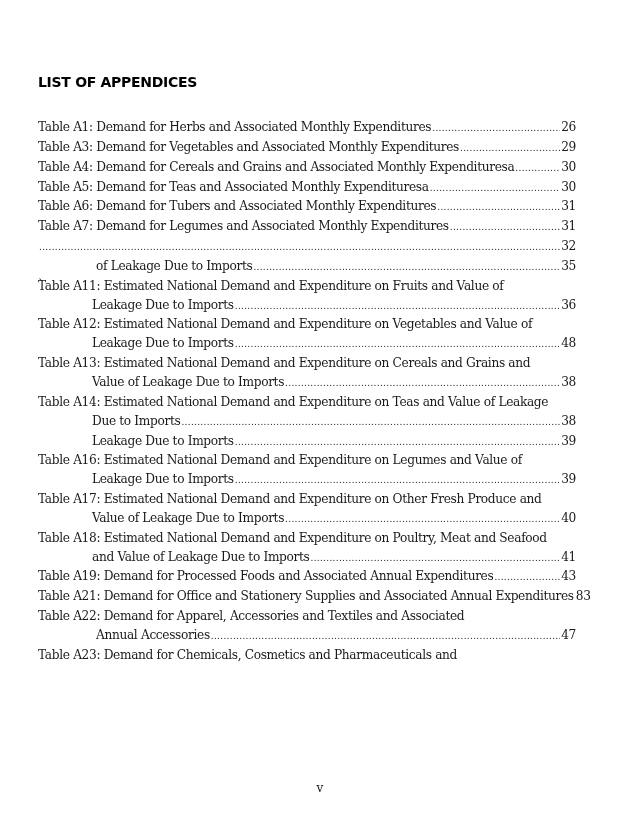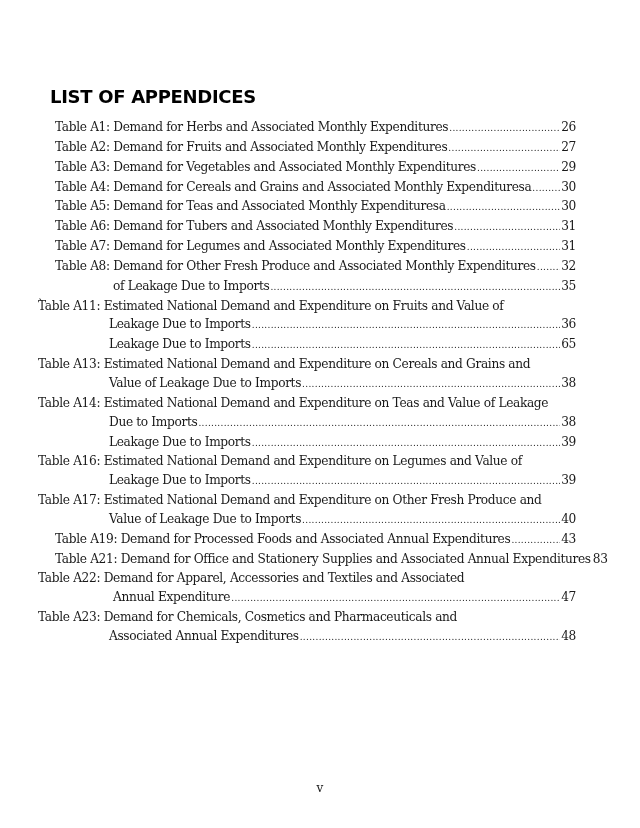--- a/index.html
+++ b/index.html
@@ -1,23 +1,23 @@
 <!DOCTYPE html>
 <html><head>
 <meta charset="utf-8">
 <style>
   html, body { margin: 0; padding: 0; background: #ffffff; }
   body { width: 640px; height: 828px; position: relative; overflow: hidden;
          font-family: "DejaVu Serif", "Liberation Serif", serif; color: #1a1a1a; }
-  .heading { position: absolute; left: 38px; top: 74px; margin: 12px;
+  .heading { position: absolute; left: 38px; top: 74px; margin: 0;
              font-family: "DejaVu Sans", "Liberation Sans", sans-serif; font-weight: 900;
-             font-size: 18px; letter-spacing: -0.3px; color: #000; }
+             font-size: 14px; letter-spacing: -0.3px; color: #000; }
   .toc { position: absolute; left: 38px; top: 118px; width: 538px; }
   .entry { font-size: 12.2px; line-height: 18.85px; letter-spacing: -0.35px; }
-  .line { display: flex; align-items: baseline; white-space: nowrap; margin-left: 17px; }
+  .line { display: flex; align-items: baseline; white-space: nowrap; }
   .line .txt { flex: 0 0 auto; }
   .line .dots { flex: 1 1 auto; overflow: hidden; margin: 0 1px; font-size: 9px; letter-spacing: 0.3px; color: #222; }
   .line .dots::before { content: "................................................................................................................................................................................................................................................"; }
   .line .pg { flex: 0 0 auto; }
   .cont { padding-left: 54px; }
   .cont.b { padding-left: 58px; }
   .tick { position: absolute; left: 0; }
   .page-num { position: absolute; left: 0; width: 640px; top: 781px; text-align: center;
               font-size: 12px; color: #1a1a1a; }
 </style>
@@ -26,27 +26,20 @@
 
 <h1 class="heading">LIST OF APPENDICES</h1>
 
 <div class="toc">
 
   <div class="entry">
       <div class="line">
         <span class="txt">Table A1: Demand for Herbs and Associated Monthly Expenditures</span>
         <span class="dots"></span>
         <span class="pg">26</span>
-      </div>
-    </div>
-  <div class="entry">
-      <div class="line">
-        <span class="txt">Table A2: Demand for Fruits and Associated Monthly Expenditures</span>
-        <span class="dots"></span>
-        <span class="pg">27</span>
       </div>
     </div>
   <div class="entry">
       <div class="line">
         <span class="txt">Table A3: Demand for Vegetables and Associated Monthly Expenditures</span>
         <span class="dots"></span>
         <span class="pg">29</span>
       </div>
     </div>
   <div class="entry">
@@ -72,21 +65,20 @@
     </div>
   <div class="entry">
       <div class="line">
         <span class="txt">Table A7: Demand for Legumes and Associated Monthly Expenditures</span>
         <span class="dots"></span>
         <span class="pg">31</span>
       </div>
     </div>
   <div class="entry">
       <div class="line">
-        <span class="txt">Table A8: Demand for Other Fresh Produce and Associated Monthly Expenditures</span>
         <span class="dots"></span>
         <span class="pg">32</span>
       </div>
     </div>
 
   <div class="entry" style="position:relative">
     <span class="tick" style="top:18.85px">`</span>
     <div class="line cont b">
         <span class="txt">of Leakage Due to Imports</span>
         <span class="dots"></span>
@@ -95,24 +87,25 @@
   </div>
   <div class="entry">
     <div>Table A11: Estimated National Demand and Expenditure on Fruits and Value of</div>
     <div class="line cont">
         <span class="txt">Leakage Due to Imports</span>
         <span class="dots"></span>
         <span class="pg">36</span>
       </div>
   </div>
   <div class="entry">
+    <div>Table A12: Estimated National Demand and Expenditure on Vegetables and Value of</div>
     <div class="line cont">
         <span class="txt">Leakage Due to Imports</span>
         <span class="dots"></span>
-        <span class="pg">65</span>
+        <span class="pg">48</span>
       </div>
   </div>
   <div class="entry">
     <div>Table A13: Estimated National Demand and Expenditure on Cereals and Grains and</div>
     <div class="line cont">
         <span class="txt">Value of Leakage Due to Imports</span>
         <span class="dots"></span>
         <span class="pg">38</span>
       </div>
   </div>
@@ -140,47 +133,50 @@
       </div>
   </div>
   <div class="entry">
     <div>Table A17: Estimated National Demand and Expenditure on Other Fresh Produce and</div>
     <div class="line cont">
         <span class="txt">Value of Leakage Due to Imports</span>
         <span class="dots"></span>
         <span class="pg">40</span>
       </div>
   </div>
+  <div class="entry">
+    <div>Table A18: Estimated National Demand and Expenditure on Poultry, Meat and Seafood</div>
+    <div class="line cont">
+        <span class="txt">and Value of Leakage Due to Imports</span>
+        <span class="dots"></span>
+        <span class="pg">41</span>
+      </div>
+  </div>
 
   <div class="entry">
       <div class="line">
         <span class="txt">Table A19: Demand for Processed Foods and Associated Annual Expenditures</span>
         <span class="dots"></span>
         <span class="pg">43</span>
       </div>
     </div>
   <div class="entry">
       <div class="line">
         <span class="txt">Table A21: Demand for Office and Stationery Supplies and Associated Annual Expenditures</span>
         <span class="dots"></span>
         <span class="pg">83</span>
       </div>
     </div>
 
   <div class="entry">
     <div>Table A22: Demand for Apparel, Accessories and Textiles and Associated</div>
     <div class="line cont b">
-        <span class="txt">Annual Expenditure</span>
+        <span class="txt">Annual Accessories</span>
         <span class="dots"></span>
         <span class="pg">47</span>
       </div>
   </div>
   <div class="entry">
     <div>Table A23: Demand for Chemicals, Cosmetics and Pharmaceuticals and</div>
-    <div class="line cont">
-        <span class="txt">Associated Annual Expenditures</span>
-        <span class="dots"></span>
-        <span class="pg">48</span>
-      </div>
   </div>
 </div>
 
 <div class="page-num">v</div>
 
 </body></html>

